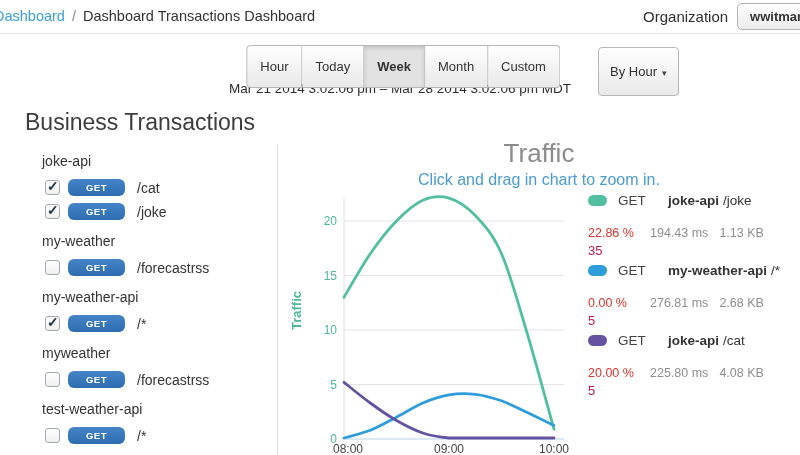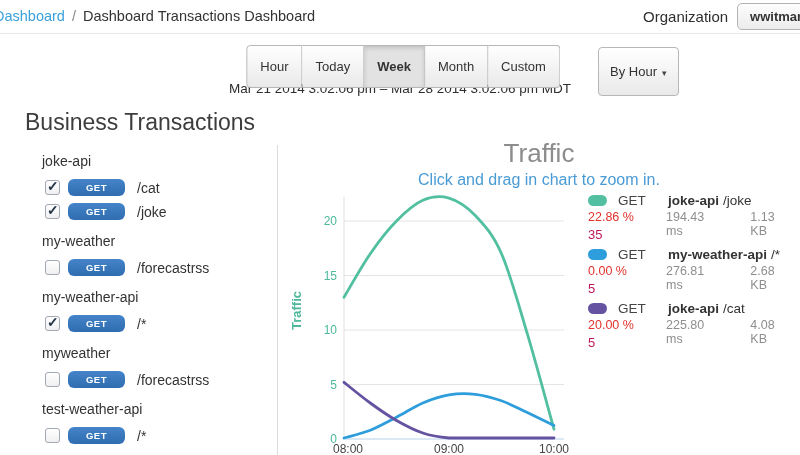--- a/index.html
+++ b/index.html
@@ -78,21 +78,21 @@
     writing-mode:vertical-rl; transform:rotate(180deg);
     color:#4db89b; font-weight:bold; font-size:13px; margin-top:-10px;
   }
   .legend { width:206px; flex:none; margin-left:18px; padding-top:1px; }
   .leg-item { margin-bottom:3px; cursor:pointer; }
   .leg-r1 { display:flex; align-items:center; font-size:13.5px; height:16px; }
   .leg-dot { width:19px; height:11px; border-radius:6px; flex:none; margin-right:11px; }
   .leg-method { color:#444; width:36px; margin-right:14px; }
   .leg-name { font-weight:bold; color:#333; }
   .leg-path { color:#333; margin-left:4px; }
-  .leg-r2 { display:flex; font-size:12.5px; margin-top:2px; height:15px;gap:16px; }
+  .leg-r2 { display:flex; font-size:12.5px; margin-top:18px; height:15px; }
   .leg-pct { color:#e1322c; margin-right:11px; min-width:51px; }
   .leg-ms { color:#8e8e8e; margin-right:11px; }
   .leg-kb { color:#8e8e8e; }
   .leg-r3 { font-size:13px; color:#be185d; margin-top:2px; height:16px; }
 </style>
 </head>
 <body>
 
 <div class="topbar">
   <div class="breadcrumb">

